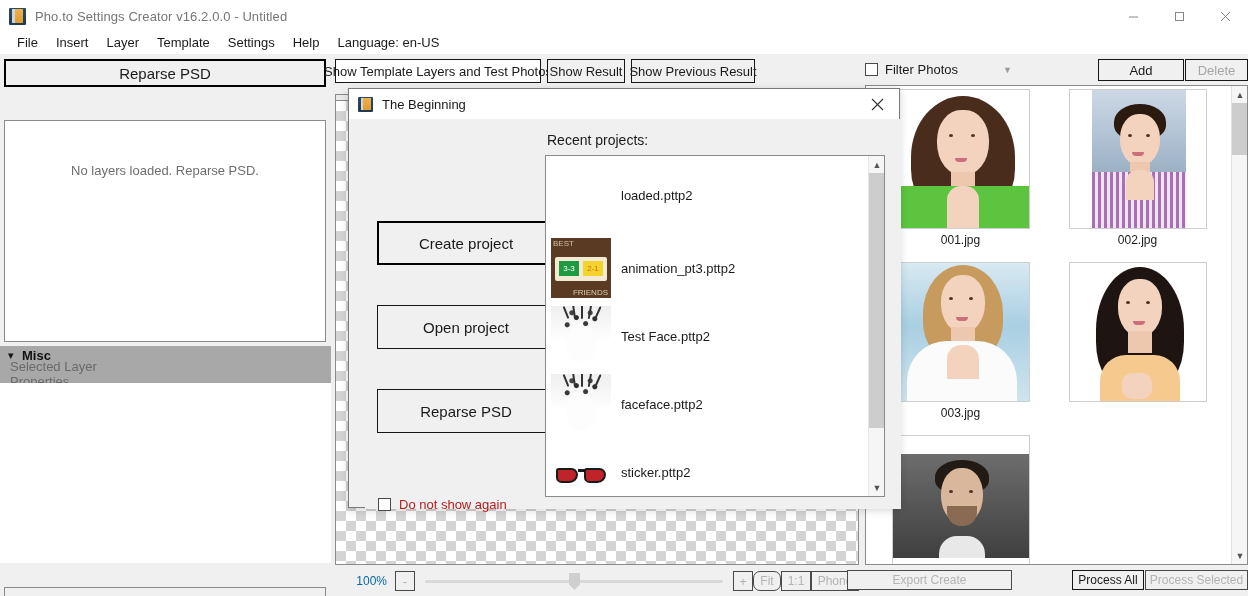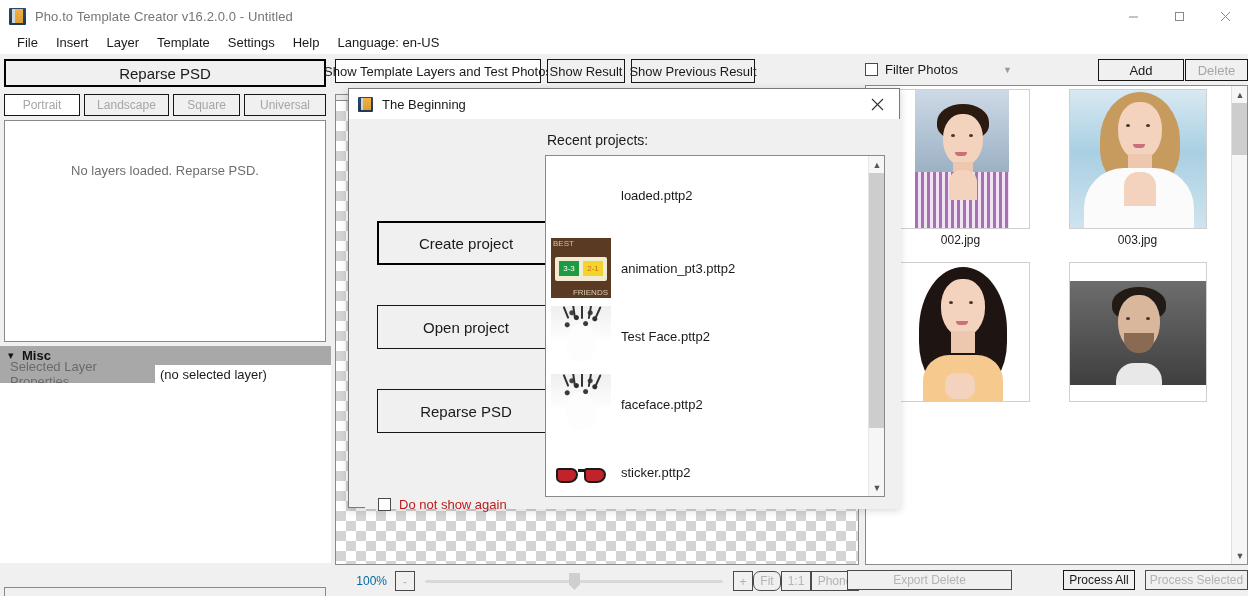--- a/index.html
+++ b/index.html
@@ -174,21 +174,21 @@
     overflow: hidden; position: relative;
   }
   .plabel { font-size: 12px; color: #1a1a1a; margin-top: 4px; }
   #photo-sb {
     position: absolute; right: 0px; top: 0px; width: 16px; height: 478px; background: #f6f6f6;
     border-left: 1px solid #e0e0e0;
   }
   .sb-arrow { width: 16px; height: 17px; display: flex; align-items: center; justify-content: center; color: #555; font-size: 9px; }
   #photo-sb-thumb { position: absolute; left: 0; top: 17px; width: 16px; height: 52px; background: #cdcdcd; }
 
-  #process-all { position: absolute; left: 203px; top: 516px; width: 72px; height: 20px; font-size: 12px; }
+  #process-all { position: absolute; left: 212px; top: 516px; width: 72px; height: 20px; font-size: 12px; }
   #process-sel { position: absolute; left: 285px; top: 516px; width: 103px; height: 20px; font-size: 12px; }
 
   
   #dialog {
     position: absolute; left: 348px; top: 88px; width: 552px; height: 420px;
     background: #f0f0f0; border: 1px solid #7a7a7a;
     box-shadow: 0 2px 8px rgba(0,0,0,.18);
   }
   #dlg-title {
     position: absolute; left: 0; top: 0; width: 100%; height: 30px; background: #ffffff;
@@ -273,21 +273,21 @@
   .ph .eye { position:absolute; width:4px; height:3px; background:#4a3326; border-radius:50%; }
   .ph .mouth { position:absolute; width:12px; height:4px; background:#c9707a; border-radius:0 0 8px 8px; }
 </style>
 </head>
 <body>
 
 <div id="app">
 
   <div id="titlebar">
     <div id="app-icon"></div>
-    <div id="title-text">Pho.to Template Creator v16.2.0.0 - Untitled</div>
+    <div id="title-text">Pho.to Settings Creator v16.2.0.0 - Untitled</div>
     <div class="wbtn" id="btn-min">
       <svg width="11" height="11" viewBox="0 0 11 11">
           <line x1="1" y1="6" x2="10" y2="6" stroke="#888" stroke-width="1"></line>
         </svg>
     </div>
     <div class="wbtn" id="btn-max">
       <svg width="11" height="11" viewBox="0 0 11 11">
           <rect x="1.5" y="1.5" width="8" height="8" fill="none" stroke="#888" stroke-width="1"></rect>
         </svg>
     </div>
@@ -305,38 +305,31 @@
     <div class="menu-item">Layer</div>
     <div class="menu-item">Template</div>
     <div class="menu-item">Settings</div>
     <div class="menu-item">Help</div>
     <div class="menu-item">Language: en-US</div>
   </div>
 
   <div id="left">
     <div class="btn default" id="reparse-top">Reparse PSD</div>
 
-    <div id="orient-row">
-      <div class="btn orient sel dis" id="oi0">Portrait</div>
-      <div class="btn orient dis" id="oi1">Landscape</div>
-      <div class="btn orient dis" id="oi2">Square</div>
-      <div class="btn orient dis" id="oi3">Universal</div>
-    </div>
 
     <div id="layers-box">
       <div id="layers-empty">No layers loaded. Reparse PSD.</div>
     </div>
 
     <div id="misc-header">
       <span id="misc-chevron">▾</span>
       <span id="misc-title">Misc</span>
     </div>
     <div id="misc-row">
       <div id="misc-prop-label">Selected Layer Properties</div>
-      <div id="misc-prop-value">(no selected layer)</div>
     </div>
     <div id="misc-blank"></div>
 
     <div id="slp-box">
       <div id="slp-title">Selected Layer Properties</div>
 
     </div>
   </div>
 
   <div id="center">
@@ -359,35 +352,51 @@
         <div id="zoom-thumb"></div>
       </div>
       <div class="btn dis-light" id="zoom-plus">+</div>
       <div class="btn dis-light" id="zoom-fit">Fit</div>
       <div class="btn dis-light" id="zoom-11">1:1</div>
       <div class="btn dis-light" id="zoom-phone">Phone</div>
     </div>
   </div>
 
   <div style="position:absolute; left:847px; top:570px; width:167px; height:22px;">
-    <div class="btn dis-light" id="export-btn">Export Delete</div>
+    <div class="btn dis-light" id="export-btn">Export Create</div>
   </div>
 
   <div id="right">
     <div id="filter-wrap">
       <span class="cbox"></span>
       <span id="filter-label">Filter Photos</span>
       <span id="filter-caret">▼</span>
     </div>
     <div class="btn" id="add-btn">Add</div>
     <div class="btn dis" id="del-btn">Delete</div>
 
     <div id="photo-frame">
       <div id="photo-grid">
 
+        <div class="pcell">
+          <div class="pthumb">
+            <div class="ph">
+              <div class="bg" style="background:#ffffff"></div>
+              <div class="hair" style="left:18px; top:6px; width:104px; height:122px; background:#4a2c1c;"></div>
+              <div class="face" style="left:44px; top:20px; width:52px; height:66px;"></div>
+              <div class="eye" style="left:56px; top:44px;"></div>
+              <div class="eye" style="left:78px; top:44px;"></div>
+              <div class="mouth" style="left:62px; top:68px;"></div>
+              <div class="neck" style="left:58px; top:82px; width:24px; height:18px;"></div>
+              <div class="body" style="height:42px; background:#5dc43f;"></div>
+              <div style="position:absolute; left:54px; bottom:0; width:32px; height:42px; background:#f3d3bd; border-radius:14px 14px 0 0;"></div>
+            </div>
+          </div>
+          <div class="plabel">001.jpg</div>
+        </div>
 
         <div class="pcell">
           <div class="pthumb">
             <div class="ph">
               <div class="bg" style="background:#ffffff"></div>
               <div style="position:absolute; left:22px; top:0; width:94px; height:140px; background:linear-gradient(180deg,#cdd9e6 0%,#9fb3c7 55%,#8397ab 100%);"></div>
               <div class="hair" style="left:44px; top:14px; width:52px; height:36px; background:#2b1a10;"></div>
               <div class="face" style="left:50px; top:24px; width:40px; height:52px;"></div>
               <div class="eye" style="left:58px; top:44px;"></div>
               <div class="eye" style="left:76px; top:44px;"></div>

